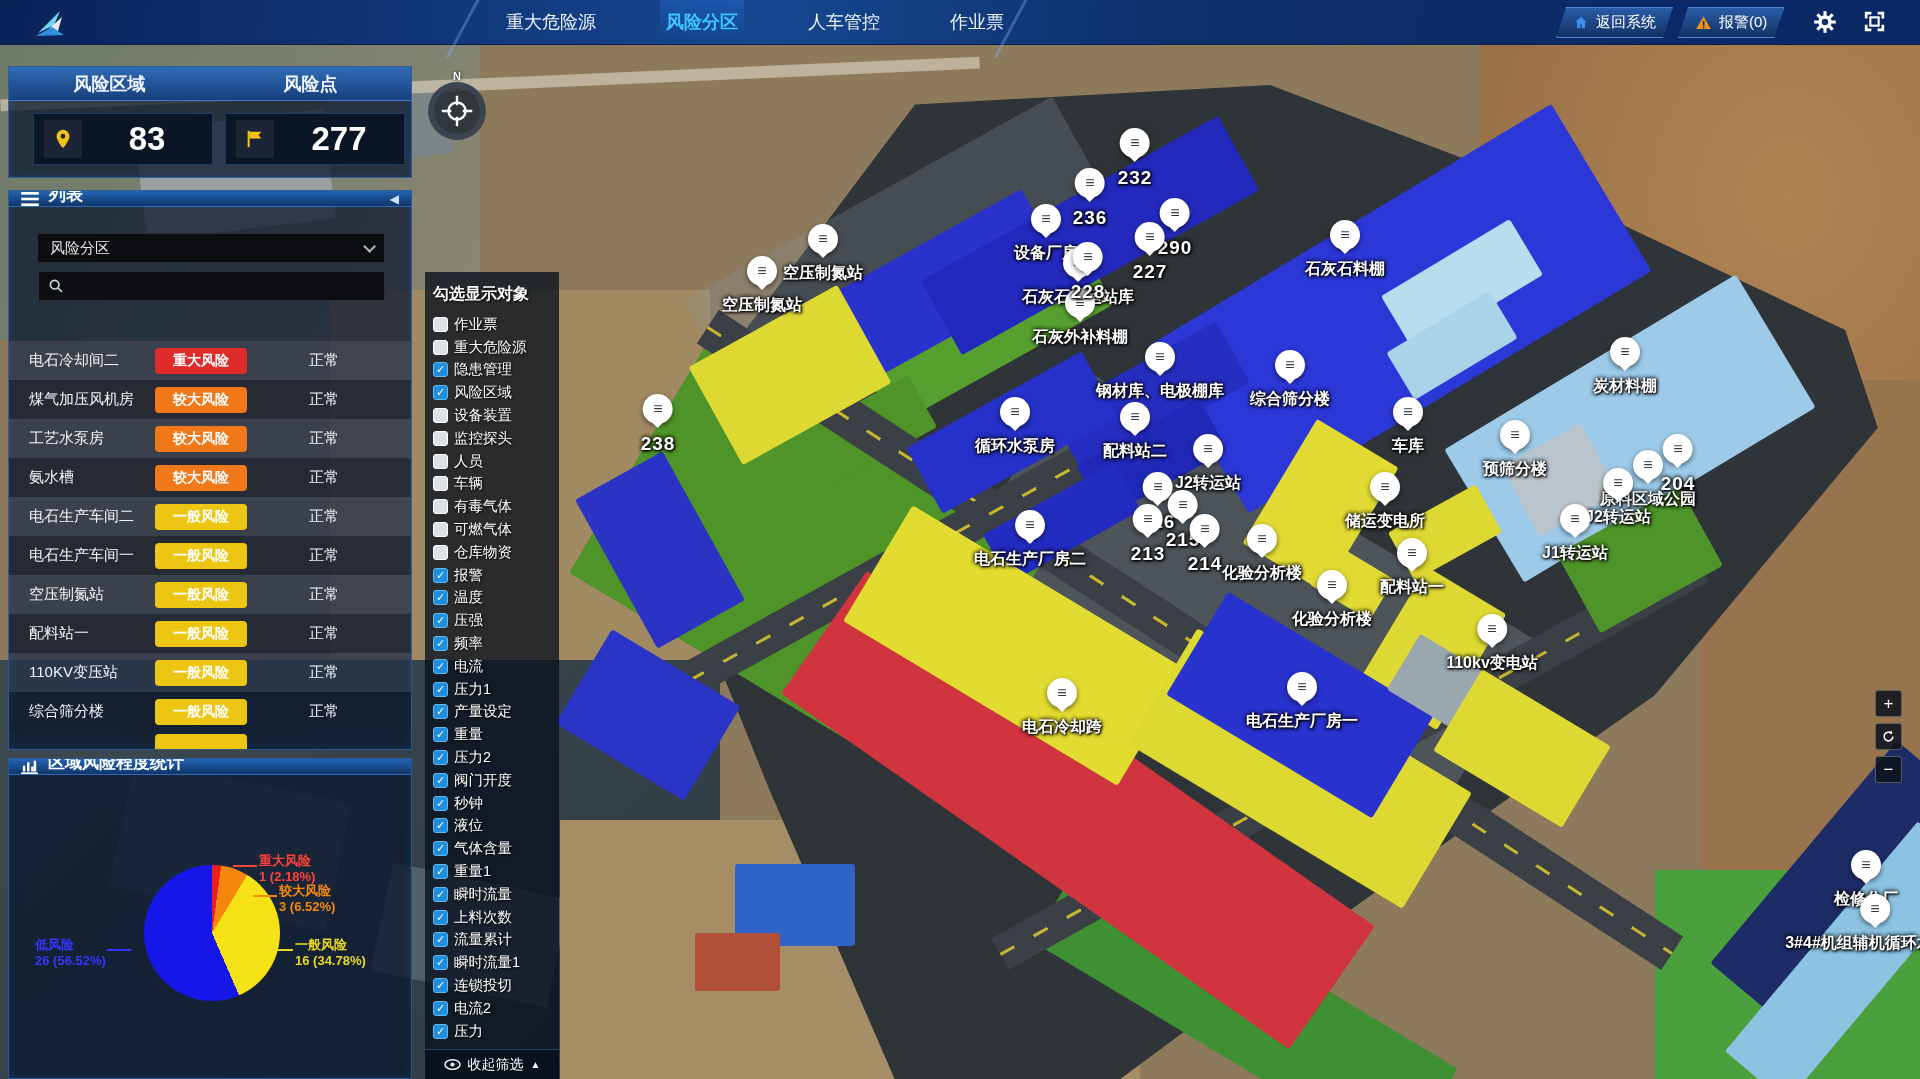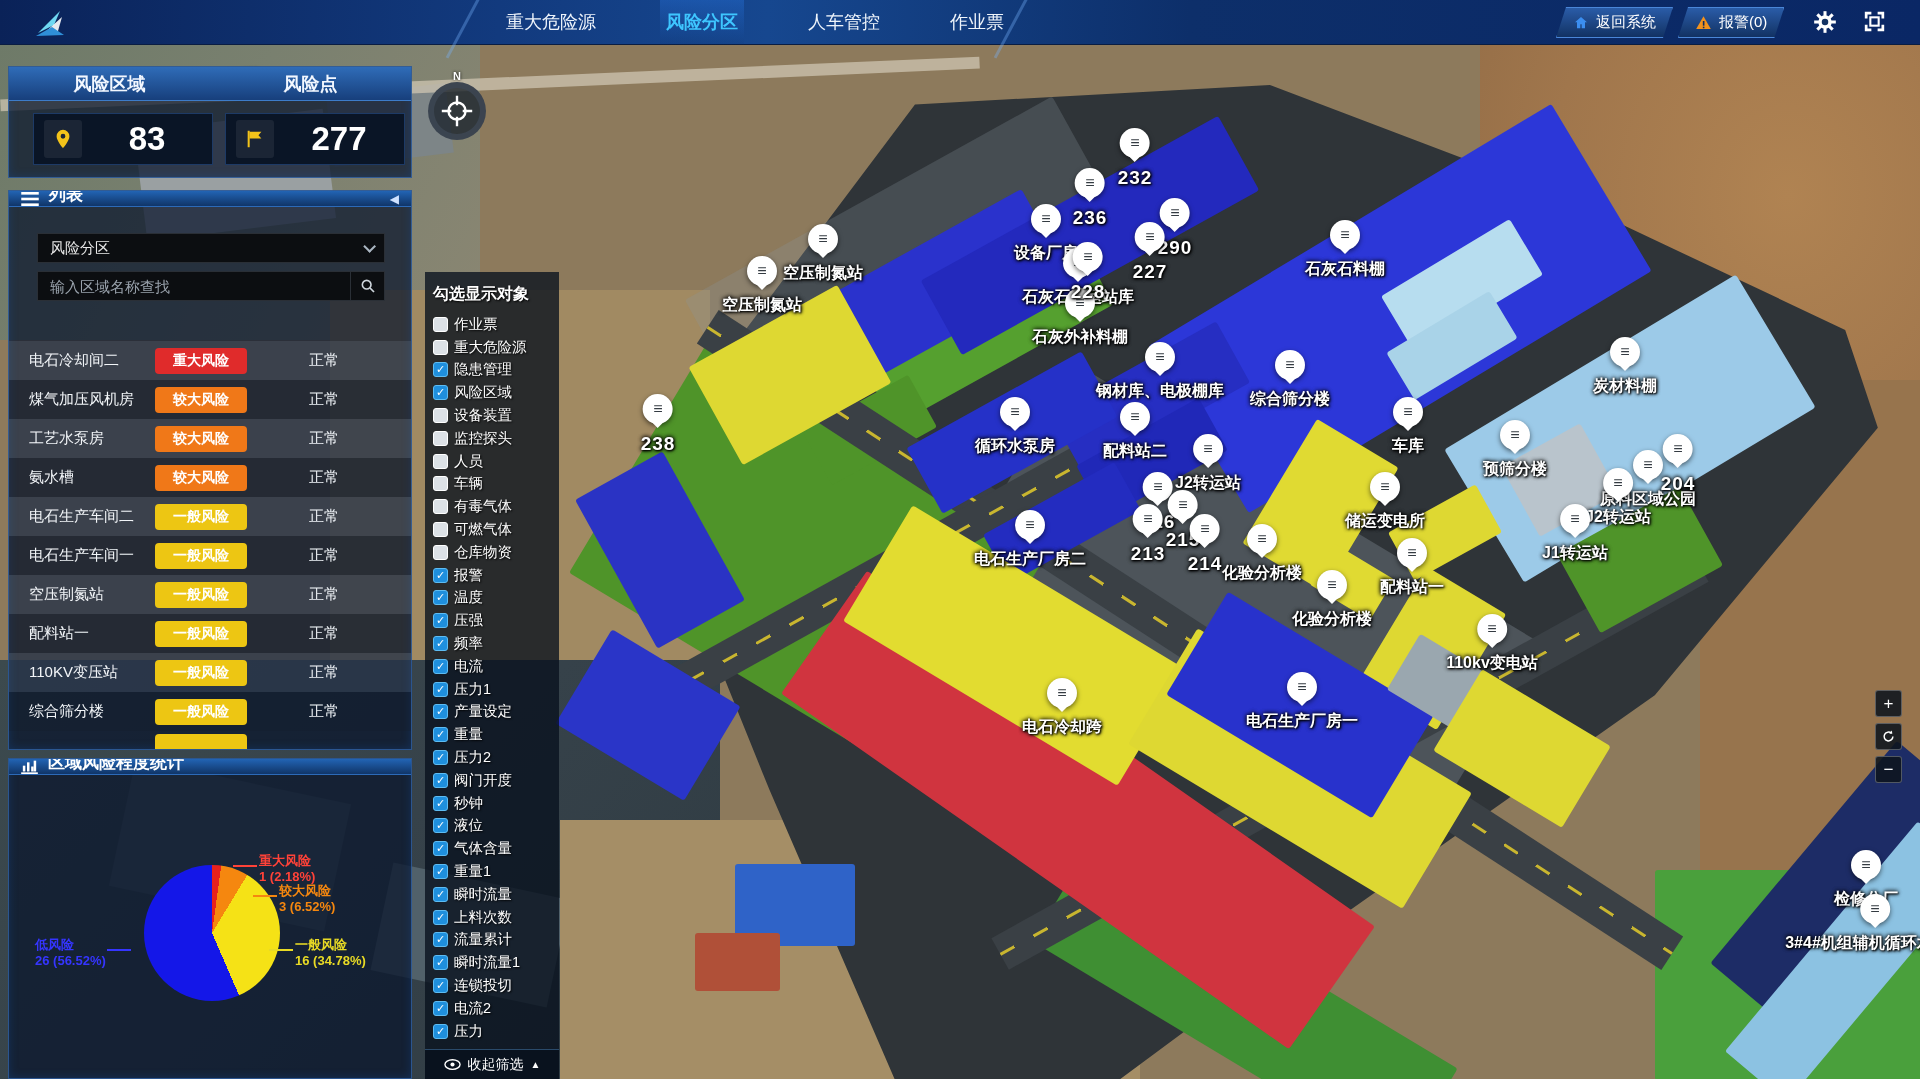--- a/index.html
+++ b/index.html
@@ -463,21 +463,20 @@
       <span>列表</span>
       <span class="collapse-arrow">◀</span>
     </div>
 
     <div class="selbox sel-dd">
       <span>风险分区</span>
       <span class="chev"></span>
     </div>
 
     <div class="selbox searchbox">
-      <input placeholder="输入区域名称查找" style="">
       <span class="search-btn">
         <svg width="16" height="16" viewBox="0 0 24 24">
           <circle cx="10" cy="10" r="6.5" fill="none" stroke="#cfd6dd" stroke-width="2.4"></circle>
           <path d="M15 15l6 6" stroke="#cfd6dd" stroke-width="2.6"></path>
         </svg>
       </span>
     </div>
 
     <div id="risk-rows">
         <div class="rrow">

